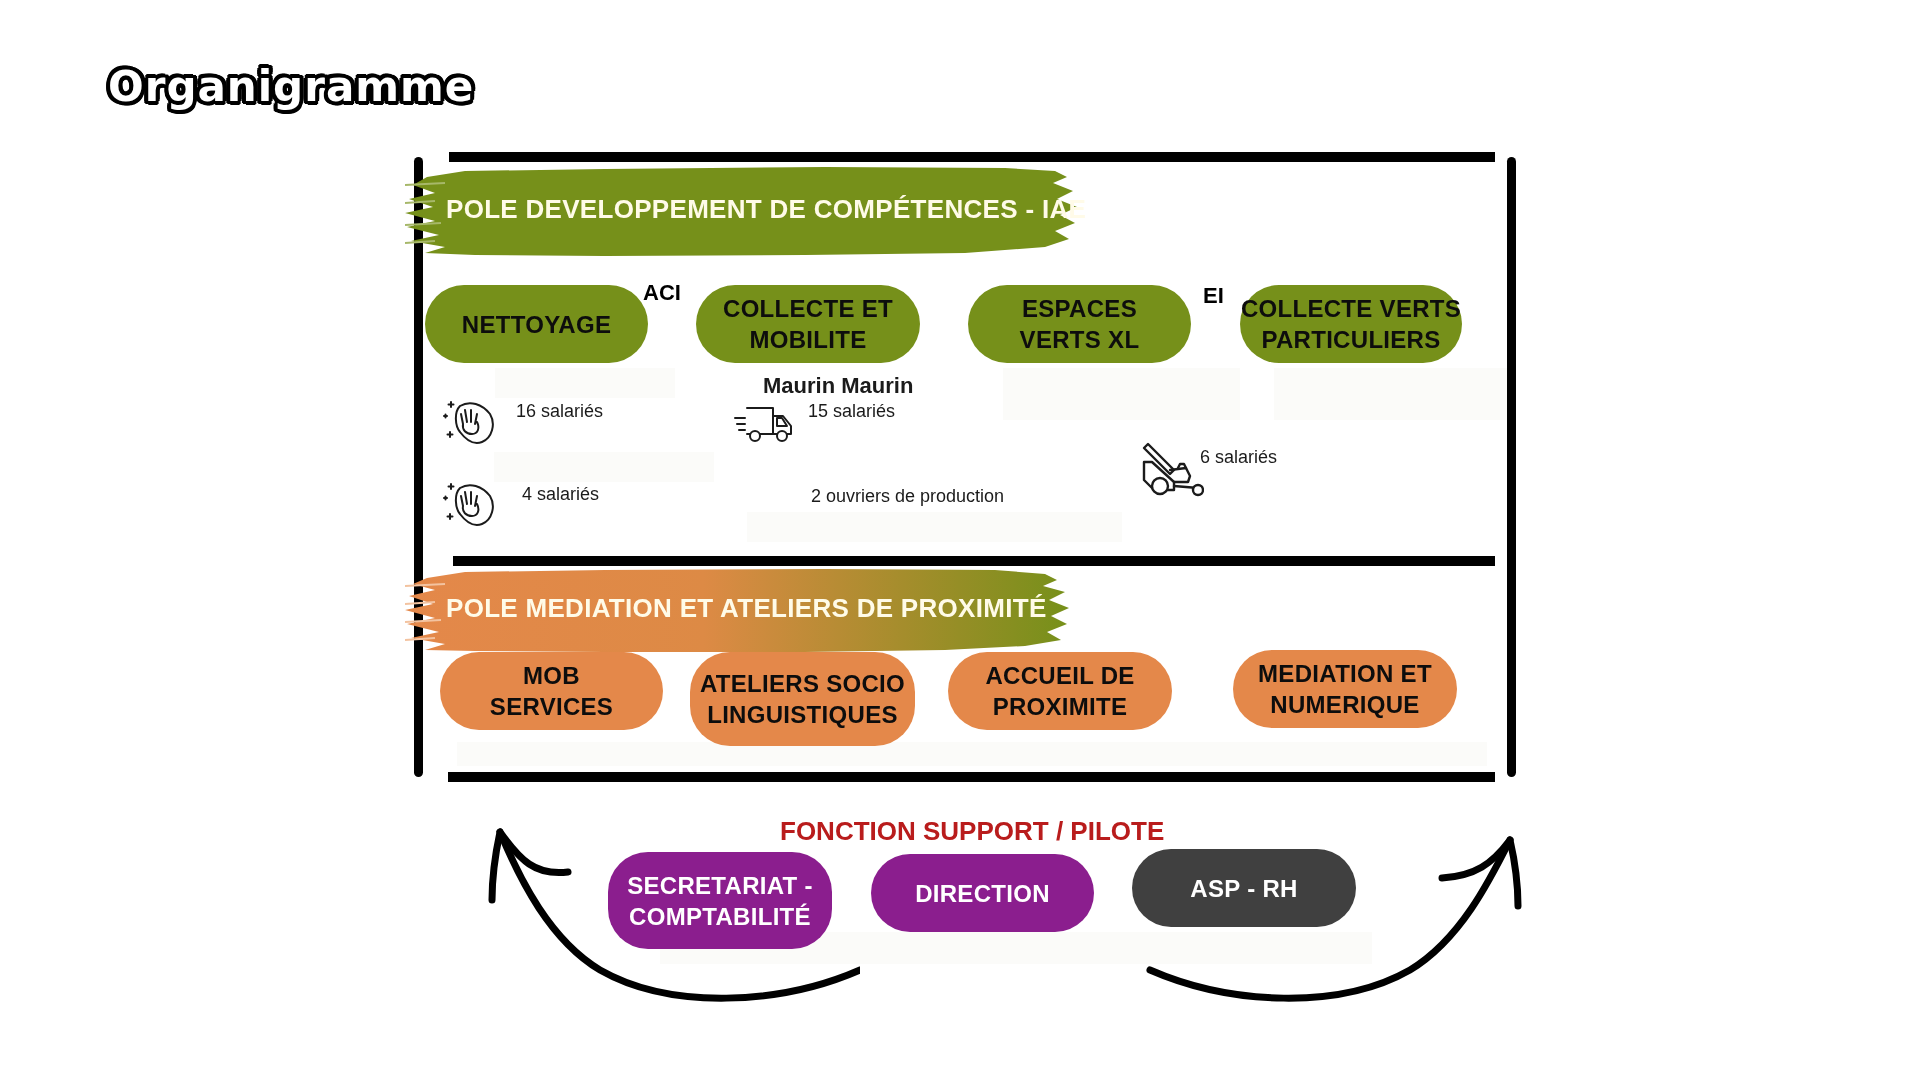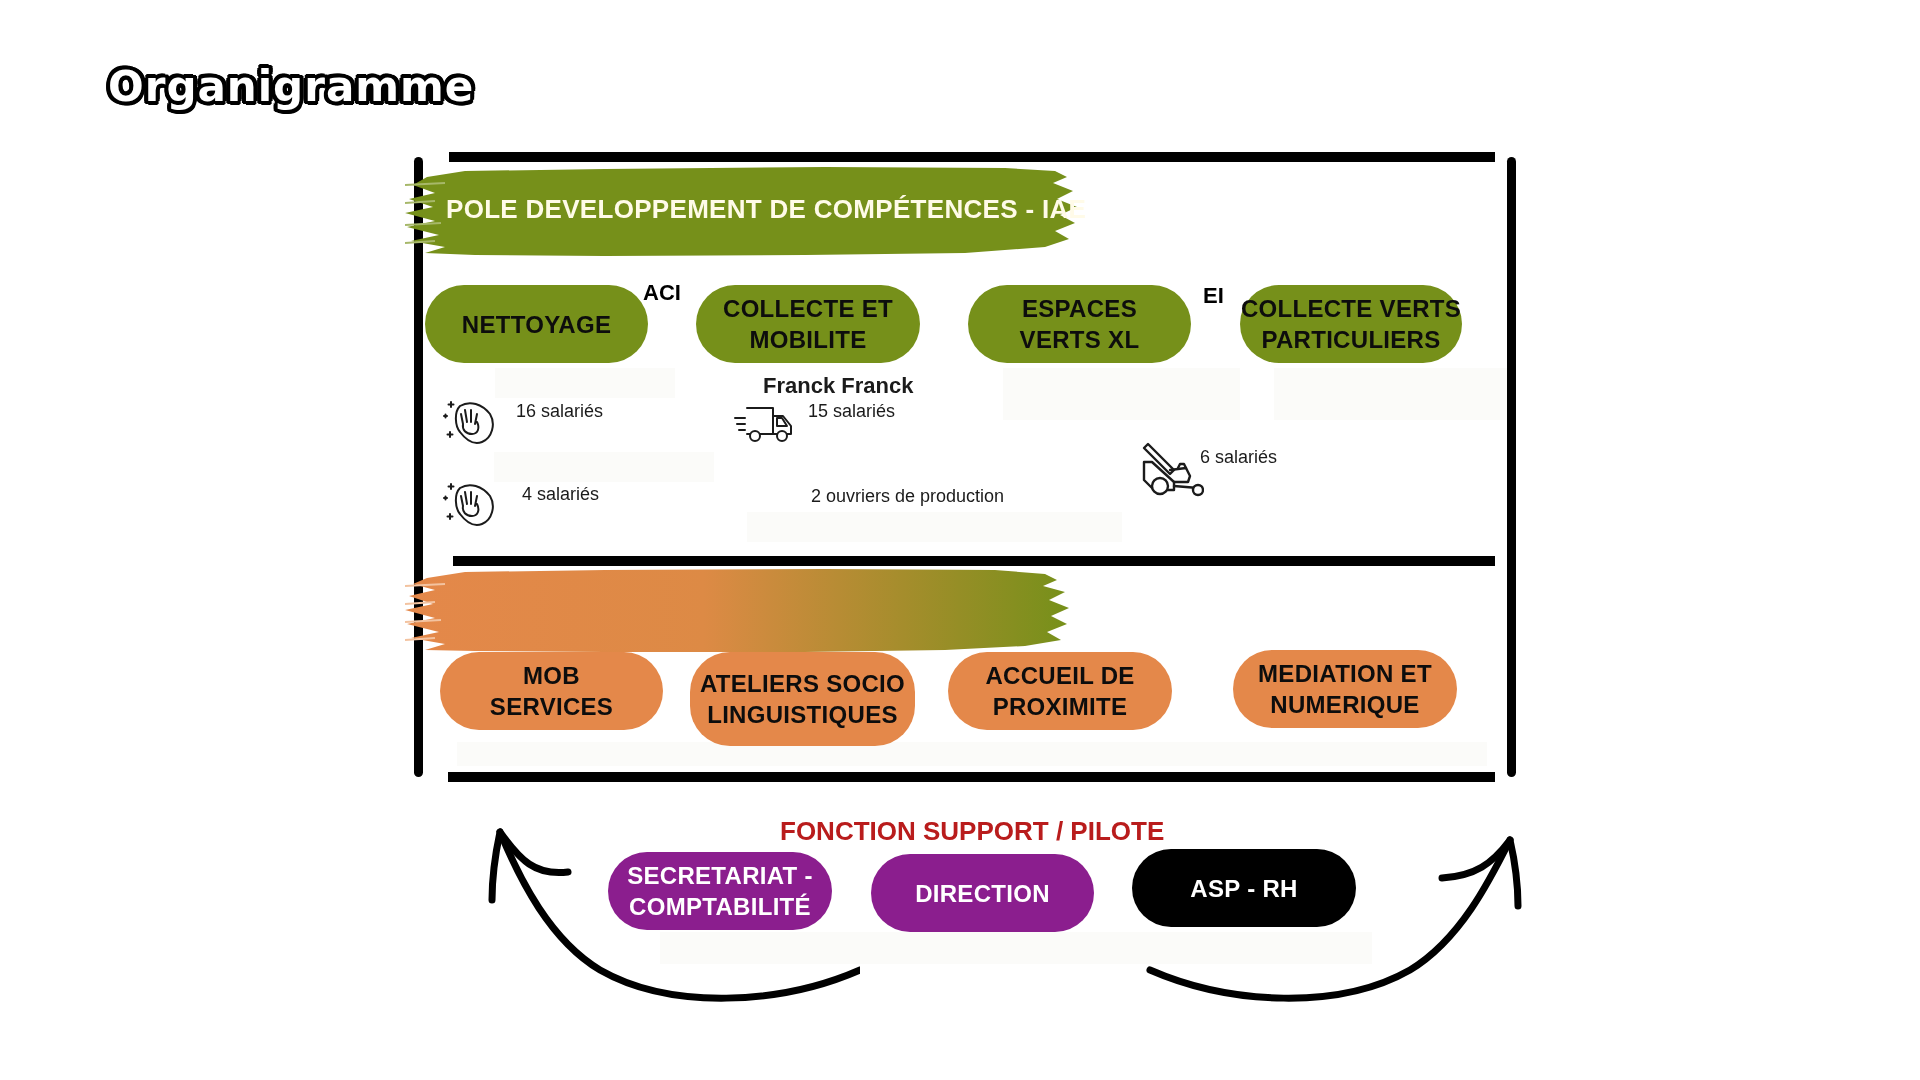--- a/index.html
+++ b/index.html
@@ -13,21 +13,21 @@
   .bar { background:#000; position:absolute; }
   .vbar { background:#000; position:absolute; border-radius:6px; }
   .banner { position:absolute; display:flex; align-items:center; }
   .banner svg { position:absolute; left:0; top:0; }
   .banner-text { position:relative; font-family:"Liberation Sans", sans-serif; font-weight:bold; color:#fffbe8; font-size:26px; letter-spacing:0.3px; white-space:nowrap; }
   .pill { position:absolute; border-radius:40px; display:flex; align-items:center; justify-content:center; text-align:center;
     font-family:"Liberation Sans", sans-serif; font-weight:bold; font-size:24px; line-height:31px; letter-spacing:0.3px; }
   .pill.green { background:#76901a; color:#0d0d0d; }
   .pill.orange { background:#e4884a; color:#0d0d0d; }
   .pill.purple { background:#8b1e8e; color:#ffffff; }
-  .pill.green-w { background:#000000; color:#ffffff; }
+  .pill.green-w { background:#404040; color:#ffffff; }
   .tag { position:absolute; font-family:"Liberation Sans", sans-serif; font-weight:bold; font-size:22px; color:#000; }
   .txt { position:absolute; font-family:"Liberation Sans", sans-serif; font-size:18px; color:#1b1b1b; white-space:nowrap; }
   .name { position:absolute; font-family:"Liberation Sans", sans-serif; font-weight:bold; font-size:22px; color:#1b1b1b; white-space:nowrap; }
   .icon { position:absolute; }
   .ghost { position:absolute; background:#fbfbf9; }
   #support-title { position:absolute; left:780px; top:816px; font-family:"Liberation Sans", sans-serif; font-weight:bold; font-size:26px; color:#b91c1c; white-space:nowrap; }
 </style>
 </head>
 <body>
 
@@ -66,21 +66,21 @@
 <div class="pill green" style="left:696px;top:285px;width:224px;height:78px;">
   <div><span>COLLECTE ET</span><br><span>MOBILITE</span></div>
 </div>
 <div class="pill green" style="left:968px;top:285px;width:223px;height:78px;">
   <div><span>ESPACES</span><br><span>VERTS XL</span></div>
 </div>
 <div class="pill green" style="left:1240px;top:285px;width:222px;height:78px;">
   <div><span>COLLECTE VERTS</span><br><span>PARTICULIERS</span></div>
 </div>
 
-<div class="name" style="left:763px;top:373px;">Franck Franck</div>
+<div class="name" style="left:763px;top:373px;">Maurin Maurin</div>
 
 <svg class="icon" style="left:438px;top:396px;" width="62" height="50" viewBox="0 0 62 50">
   <g fill="none" stroke="#1b1b1b" stroke-width="2" stroke-linecap="round" stroke-linejoin="round">
     <path d="M6,20 l3,0 M7.5,18.5 l0,3"></path>
     <path d="M13,6 l0,5 M10.5,8.5 l5,0"></path>
     <path d="M12,36 l0,5 M9.5,38.5 l5,0"></path>
     <path d="M22,10 C32,4 44,8 52,18 C58,28 54,42 44,46 C36,49 28,44 22,36 C17,30 16,16 22,10 Z"></path>
     <path d="M25,28 l-2,-10 M29,26 l-2,-12 M33,26 l0,-12 M37,28 l2,-10 M25,28 C24,34 28,38 34,38 C40,38 42,32 39,26"></path>
   </g>
 </svg>
@@ -130,38 +130,39 @@
       <linearGradient id="og" x1="0" y1="0" x2="1" y2="0">
         <stop offset="0" stop-color="#e4884a"></stop>
         <stop offset="0.45" stop-color="#dd8a45"></stop>
         <stop offset="0.75" stop-color="#a58d2c"></stop>
         <stop offset="1" stop-color="#76901a"></stop>
       </linearGradient>
     </defs>
     <path d="M22,12 L60,6 L200,4 L420,3 L590,4 L640,8 L652,14 L638,20 L660,26 L644,34 L664,42 L646,50 L662,58 L642,66 L656,74 L620,80 L540,84 L400,86 L200,86 L70,85 L20,84 L40,78 L6,72 L34,66 L2,58 L30,52 L0,44 L28,38 L4,30 L30,24 L8,18 Z" fill="url(#og)"></path>
     <path d="M0,20 L40,18 M0,38 L30,36 M0,56 L36,54 M0,74 L30,72" stroke="#f3c3a0" stroke-width="2"></path>
   </svg>
+  <span class="banner-text" style="margin-left:41px;margin-top:-4px;">POLE MEDIATION ET ATELIERS DE PROXIMITÉ</span>
 </div>
 
 <div class="pill orange" style="left:440px;top:652px;width:223px;height:78px;">
   <div><span>MOB</span><br><span>SERVICES</span></div>
 </div>
 <div class="pill orange" style="left:690px;top:652px;width:225px;height:94px;">
   <div><span>ATELIERS SOCIO</span><br><span>LINGUISTIQUES</span></div>
 </div>
 <div class="pill orange" style="left:948px;top:652px;width:224px;height:78px;">
   <div><span>ACCUEIL DE</span><br><span>PROXIMITE</span></div>
 </div>
 <div class="pill orange" style="left:1233px;top:650px;width:224px;height:78px;">
   <div><span>MEDIATION ET</span><br><span>NUMERIQUE</span></div>
 </div>
 
 <div id="support-title">FONCTION SUPPORT / PILOTE</div>
 
-<div class="pill purple" style="left:608px;top:852px;width:224px;height:78px;">
+<div class="pill purple" style="left:608px;top:852px;width:224px;height:97px;">
   <div><span>SECRETARIAT -</span><br><span>COMPTABILITÉ</span></div>
 </div>
 <div class="pill purple" style="left:871px;top:854px;width:223px;height:78px;">
   <div><span>DIRECTION</span></div>
 </div>
 <div class="pill green-w" style="left:1132px;top:849px;width:224px;height:78px;">
   <div><span>ASP - RH</span></div>
 </div>
 
 <svg class="icon" style="left:480px;top:820px;" width="400" height="190" viewBox="0 0 400 190">

